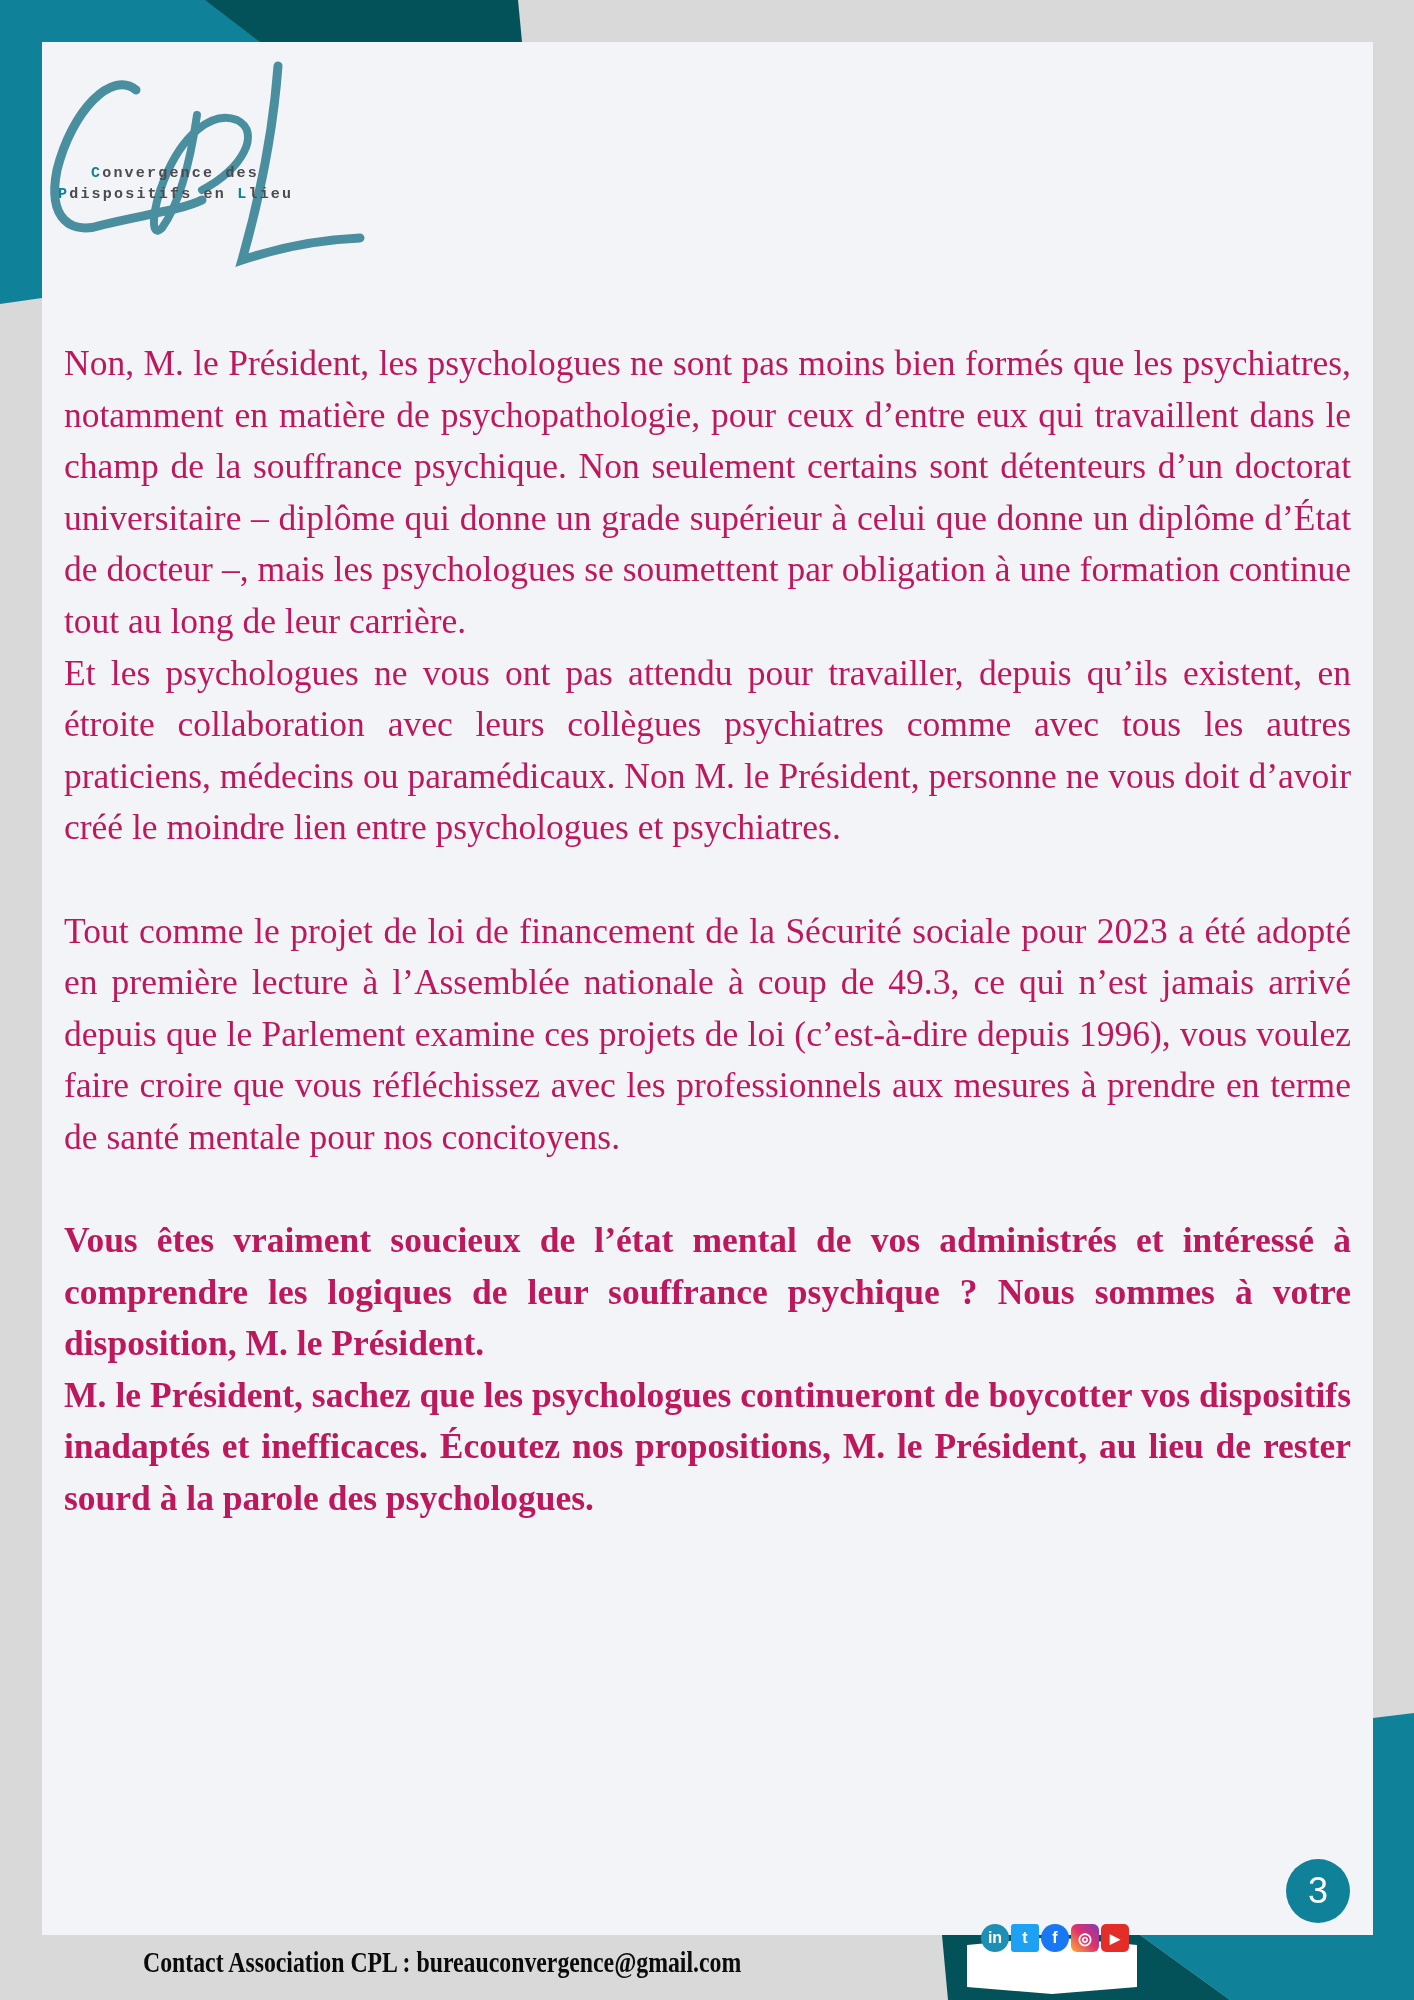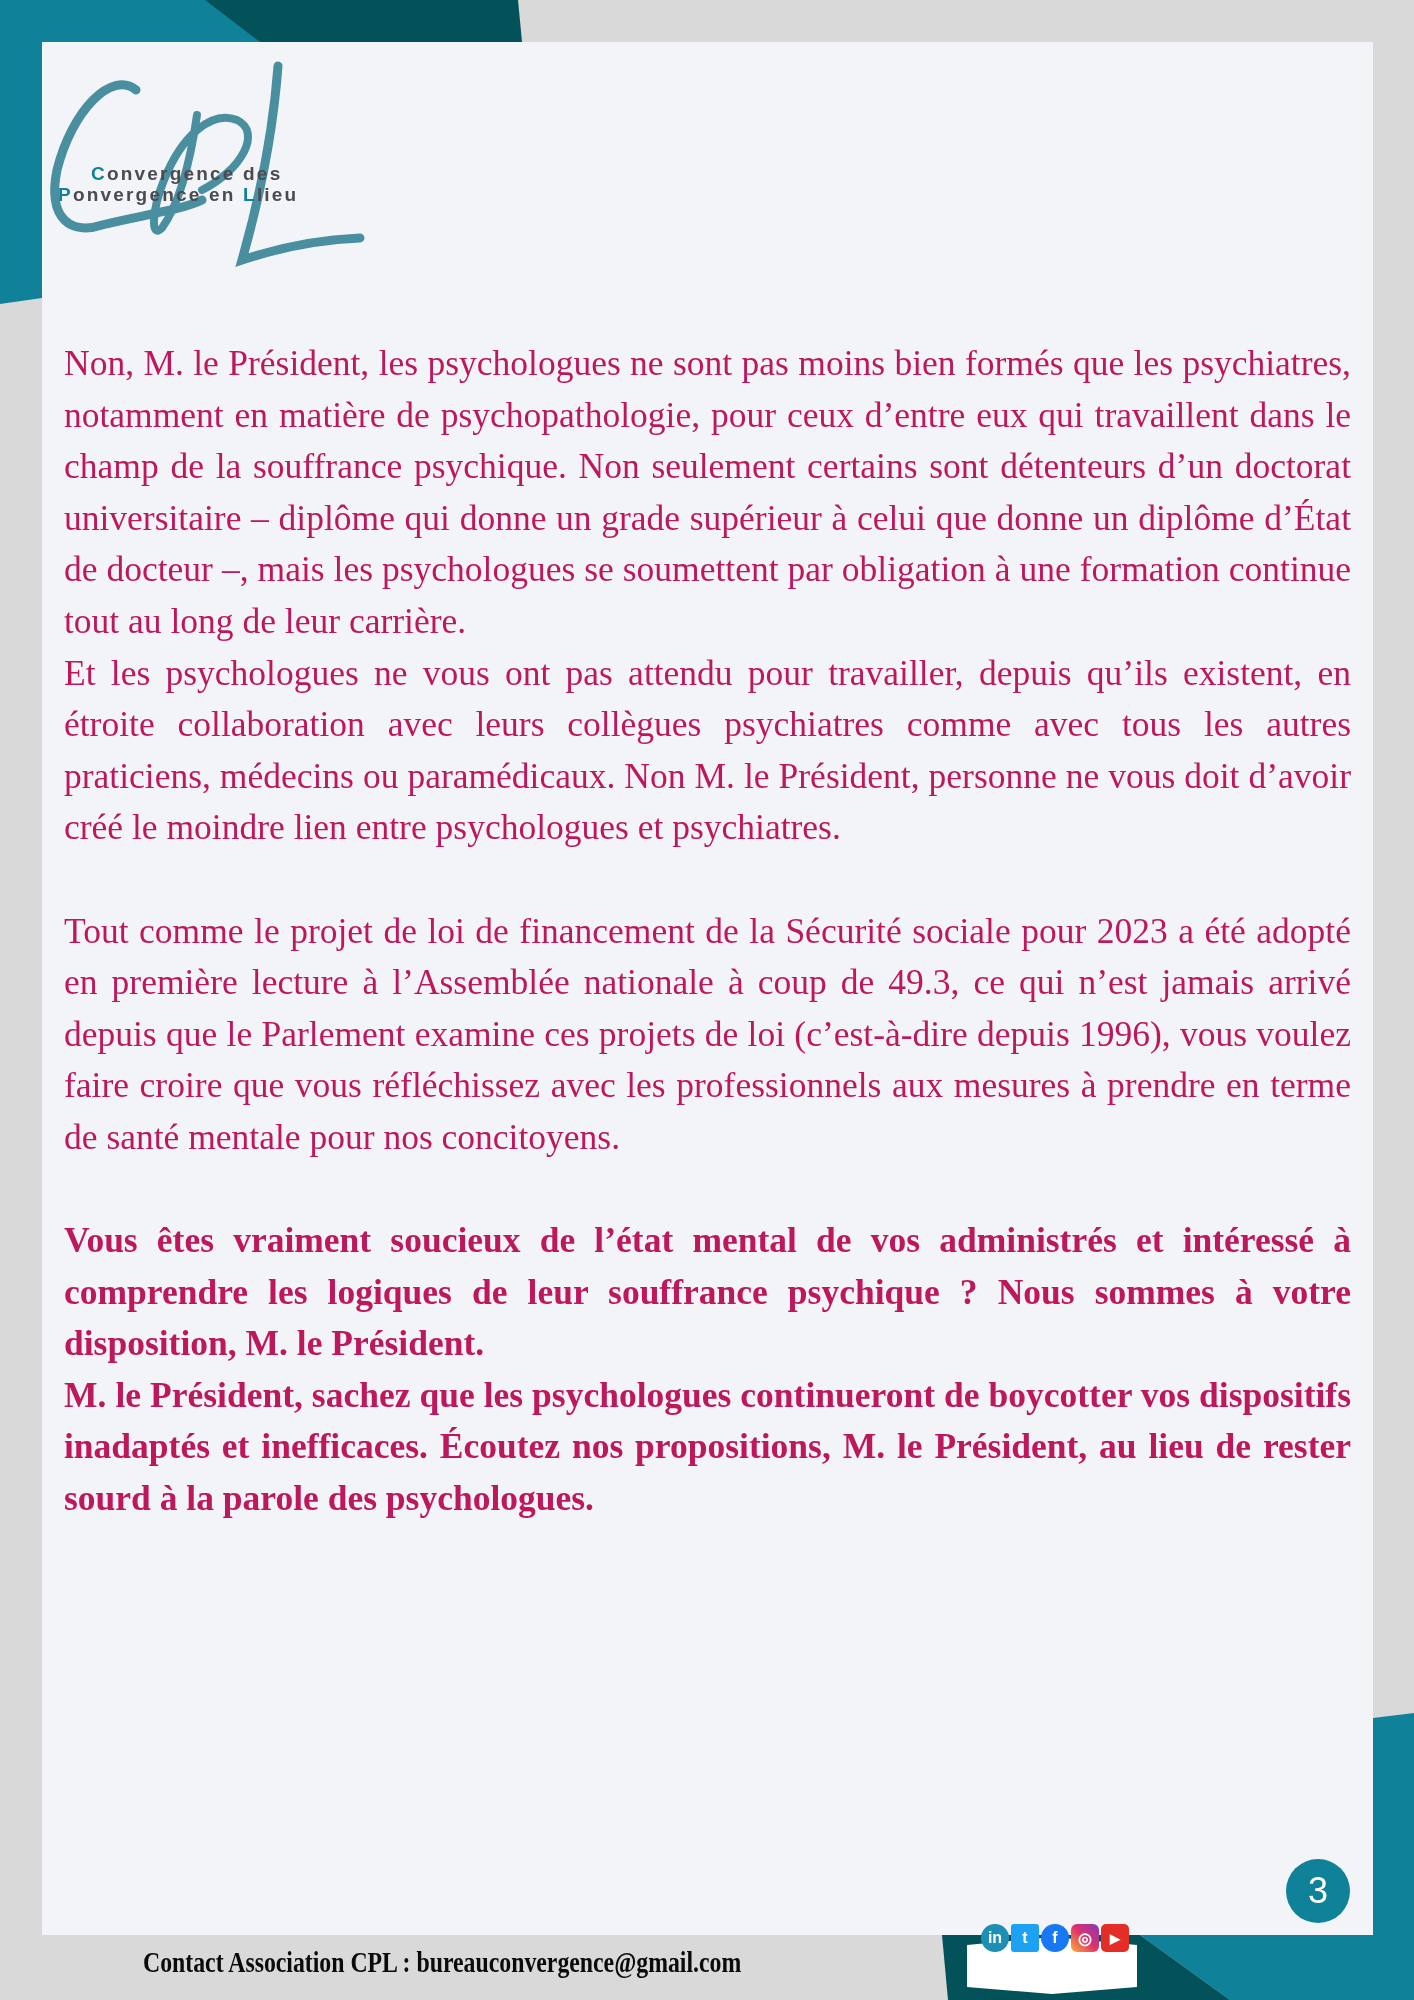--- a/index.html
+++ b/index.html
@@ -9,22 +9,22 @@
     font-family: "Liberation Serif", serif;
   }
   .bg-shape { position: absolute; }
   .paper {
     position: absolute; left: 42px; top: 42px; width: 1331px; height: 1893px;
     background: #f3f4f8;
   }
   .logo { position: absolute; left: 42px; top: 50px; width: 330px; height: 230px; }
   .logo-text {
     position: absolute; left: 58px; top: 163px;
-    font-family: Liberation Sans, sans-serif; font-weight: bold;
-    color: #4a4a4f; font-size: 19px; letter-spacing: 2.2px; line-height: 21px;
+    font-family: Liberation Mono, monospace; font-weight: bold;
+    color: #4a4a4f; font-size: 15px; letter-spacing: 2.2px; line-height: 21px;
   }
   .logo-text .l1 { padding-left: 33px; display: block; }
   .logo-text .l2 { display: block; }
   .logo-text .cap { color: #0f8299; }
   .body-text {
     position: absolute; left: 64px; top: 338px; width: 1287px;
     font-size: 35.5px; line-height: 51.6px; color: #be185d;
     text-align: justify;
   }
   .body-text p { margin: 0; }
@@ -66,21 +66,21 @@
 
 <svg class="logo" viewBox="0 0 330 230">
   <g fill="none" stroke="#4a8fa0" stroke-linecap="round">
     <path d="M94,40 C70,20 30,60 15,120 C5,170 30,185 60,175 C100,165 140,160 160,150" stroke-width="9"></path>
     <path d="M155,65 C150,100 140,150 120,178 C108,190 110,160 122,130 C140,85 170,60 195,70 C220,82 200,120 160,140" stroke-width="8"></path>
     <path d="M236,16 C232,70 220,140 200,210 C230,200 270,190 318,188" stroke-width="9"></path>
   </g>
 </svg>
 <div class="logo-text">
   <span class="l1"><span class="cap">C</span><span>onvergence des</span></span>
-  <span class="l2"><span class="cap">P</span><span>onvergence en </span><span class="cap">L</span><span>lieu</span></span>
+  <span class="l2"><span class="cap">P</span><span>dispositifs en </span><span class="cap">L</span><span>lieu</span></span>
 </div>
 
 <div class="body-text">
   <p>Non, M. le Président, les psychologues ne sont pas moins bien formés que les psychiatres, notamment en matière de psychopathologie, pour ceux d’entre eux qui travaillent dans le champ de la souffrance psychique. Non seulement certains sont détenteurs d’un doctorat universitaire – diplôme qui donne un grade supérieur à celui que donne un diplôme d’État de docteur –, mais les psychologues se soumettent par obligation à une formation continue tout au long de leur carrière.</p>
   <p>Et les psychologues ne vous ont pas attendu pour travailler, depuis qu’ils existent, en étroite collaboration avec leurs collègues psychiatres comme avec tous les autres praticiens, médecins ou paramédicaux. Non M. le Président, personne ne vous doit d’avoir créé le moindre lien entre psychologues et psychiatres.</p>
   <div class="gap"></div>
   <p>Tout comme le projet de loi de financement de la Sécurité sociale pour 2023 a été adopté en première lecture à l’Assemblée nationale à coup de 49.3, ce qui n’est jamais arrivé depuis que le Parlement examine ces projets de loi (c’est-à-dire depuis 1996), vous voulez faire croire que vous réfléchissez avec les professionnels aux mesures à prendre en terme de santé mentale pour nos concitoyens.</p>
   <div class="gap"></div>
   <p class="bold">Vous êtes vraiment soucieux de l’état mental de vos administrés et intéressé à comprendre les logiques de leur souffrance psychique ? Nous sommes à votre disposition, M. le Président.</p>
   <p class="bold">M. le Président, sachez que les psychologues continueront de boycotter vos dispositifs inadaptés et inefficaces. Écoutez nos propositions, M. le Président, au lieu de rester sourd à la parole des psychologues.</p>

